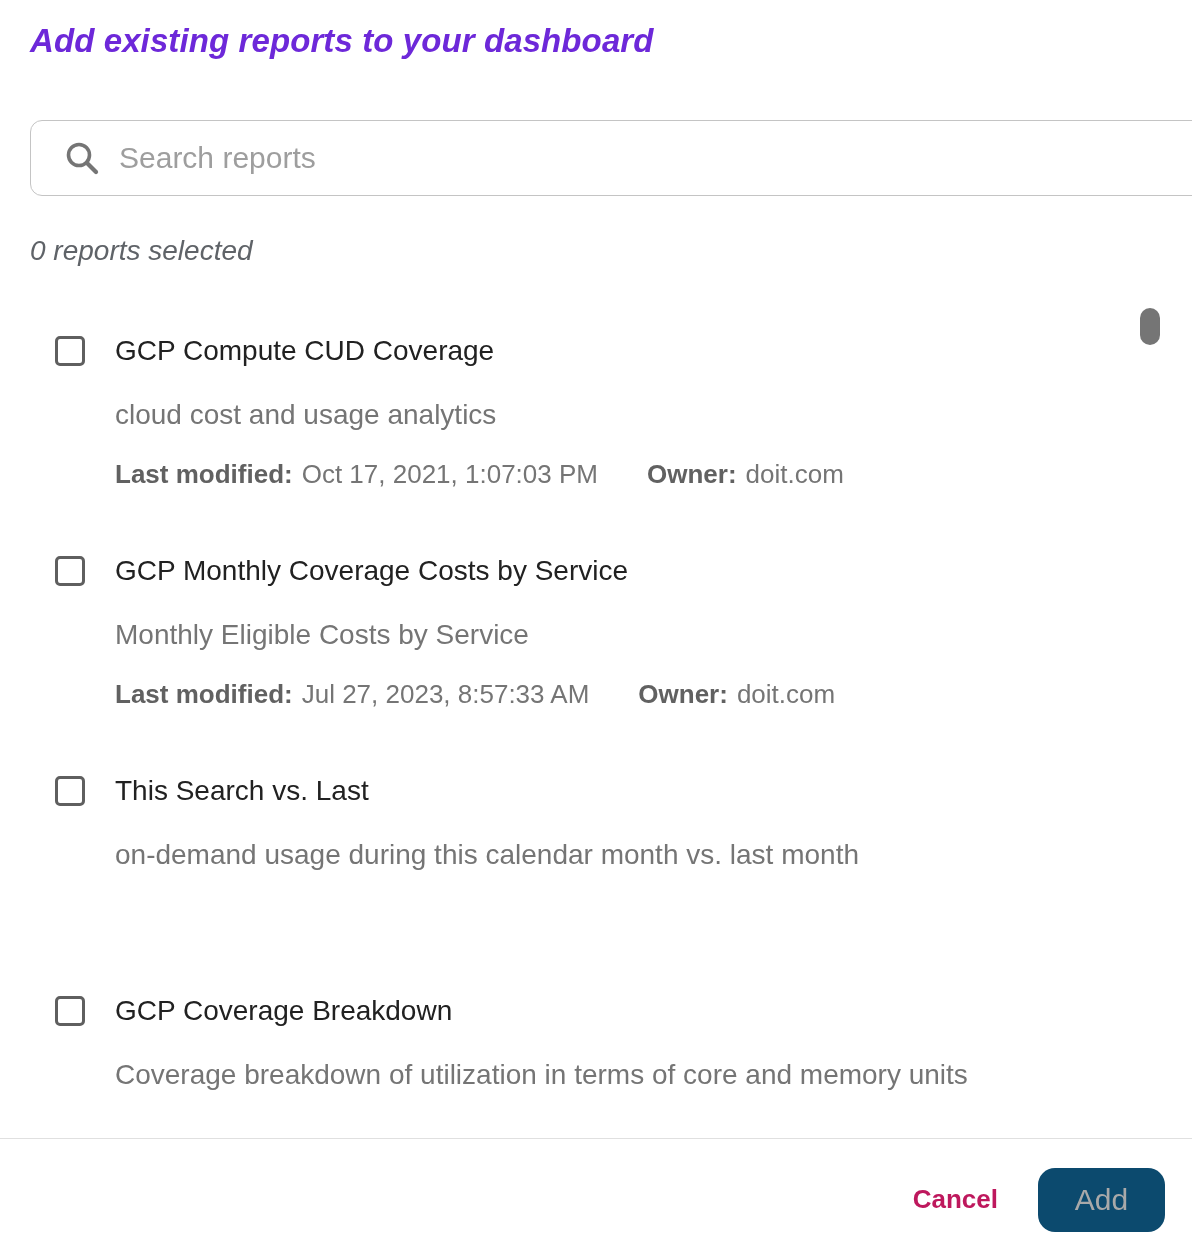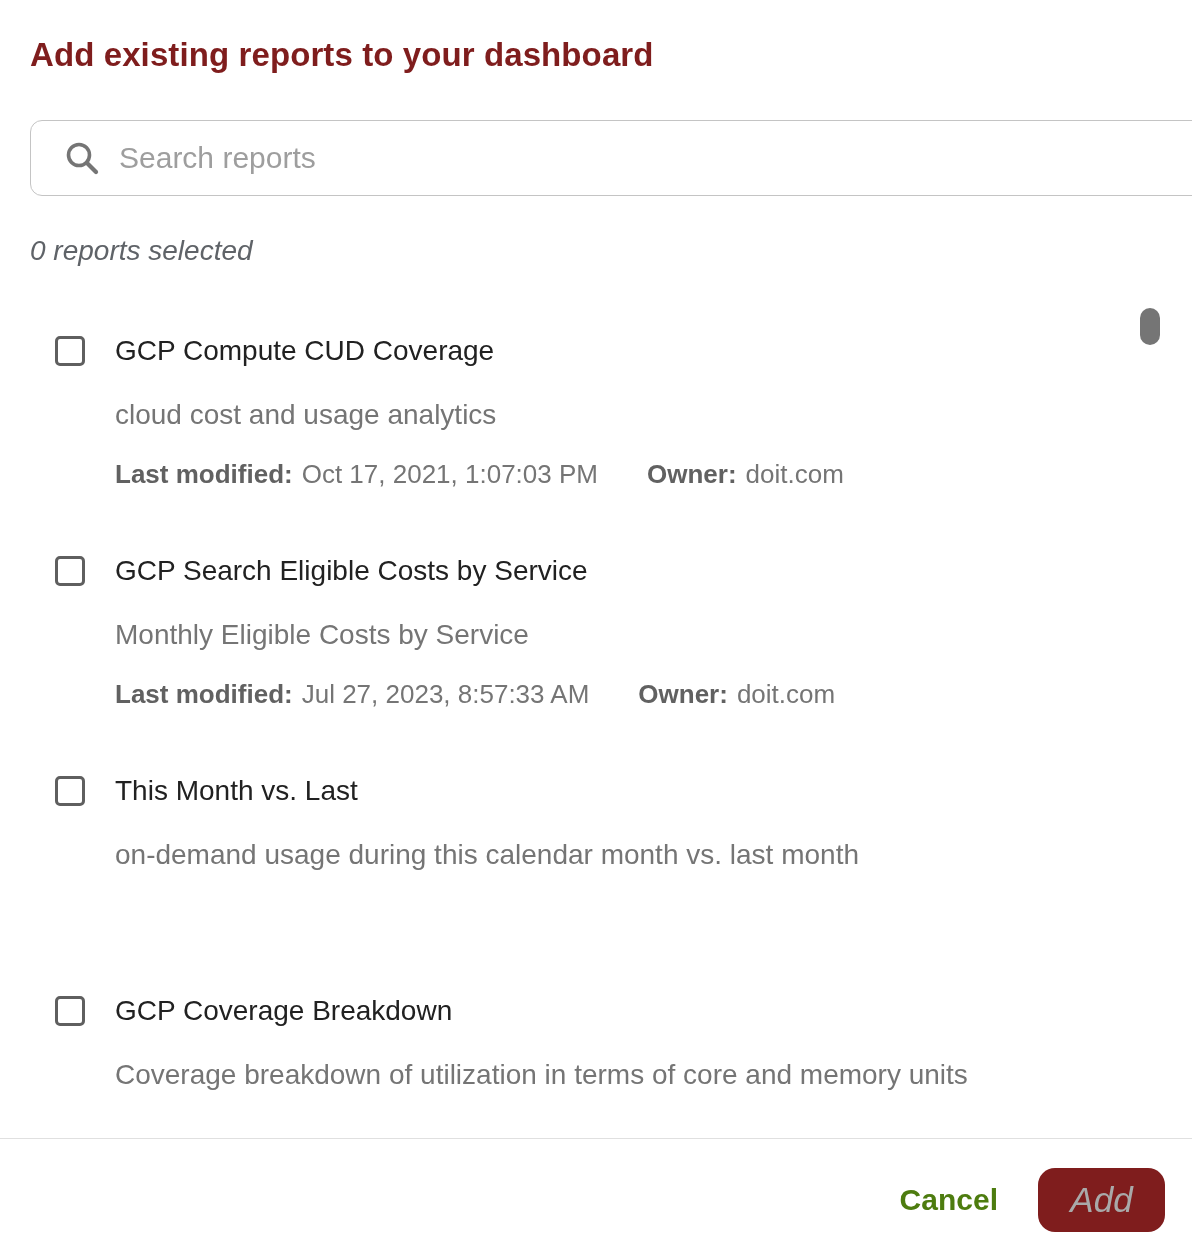--- a/index.html
+++ b/index.html
@@ -6,25 +6,26 @@
   html, body {
     width: 1192px; height: 1260px;
     background: #ffffff;
     font-family: "Liberation Sans", sans-serif;
     position: relative;
     overflow: hidden;
   }
 
   .dialog-title {
     position: absolute;
-    left: 30px; top: 36px;
+    left: 30px; top: 22px;
     font-size: 33px;
     font-weight: 700;
-    color: #7f1d1d;
+    color: #6d28d9;
     letter-spacing: 0.1px;
+    font-style: italic;
   }
 
   .searchbox {
     position: absolute;
     left: 30px; top: 120px;
     width: 1176px; height: 76px;
     border: 1px solid #c4c4c4;
     border-radius: 12px;
     display: flex;
     align-items: center;
@@ -112,37 +113,36 @@
     align-items: center;
     justify-content: flex-end;
     padding-right: 27px;
     gap: 36px;
     background: #ffffff;
   }
   .cancel-button {
     border: none;
     background: none;
     font-family: "Liberation Sans", sans-serif;
-    font-size: 30px;
+    font-size: 26px;
     font-weight: 700;
-    color: #4d7c0f;
+    color: #be185d;
     cursor: pointer;
     padding: 10px 4px;
   }
   .add-button {
     width: 127px; height: 64px;
     border: none;
     border-radius: 17px;
-    background: #7f1d1d;
-    font-family: "Liberation Sans", sans-serif;
-    font-size: 35px;
+    background: #0c4a6e;
+    font-family: "Liberation Sans", sans-serif;
+    font-size: 30px;
     font-weight: 500;
     color: #a9a9a9;
     cursor: default;
-    font-style: italic;
   }
 </style>
 </head>
 <body>
 
 <div>
 
   <h1 class="dialog-title">Add existing reports to your dashboard</h1>
 
   <div class="searchbox">
@@ -164,32 +164,32 @@
       </div>
       <div class="report-desc">cloud cost and usage analytics</div>
       <div class="report-meta">
         <span class="meta-label">Last modified:</span><span class="meta-value">Oct 17, 2021, 1:07:03 PM</span><span class="meta-label owner-label">Owner:</span><span class="meta-value">doit.com</span>
       </div>
     </div>
 
     <div class="report-item">
       <div class="title-row">
         <span class="checkbox"></span>
-        <span class="report-title">GCP Search Eligible Costs by Service</span>
+        <span class="report-title">GCP Monthly Coverage Costs by Service</span>
       </div>
       <div class="report-desc">Monthly Eligible Costs by Service</div>
       <div class="report-meta">
         <span class="meta-label">Last modified:</span><span class="meta-value">Jul 27, 2023, 8:57:33 AM</span><span class="meta-label owner-label">Owner:</span><span class="meta-value">doit.com</span>
       </div>
     </div>
 
     <div class="report-item">
       <div class="title-row">
         <span class="checkbox"></span>
-        <span class="report-title">This Month vs. Last</span>
+        <span class="report-title">This Search vs. Last</span>
       </div>
       <div class="report-desc">on-demand usage during this calendar month vs. last month</div>
     </div>
 
     <div class="report-item">
       <div class="title-row">
         <span class="checkbox"></span>
         <span class="report-title">GCP Coverage Breakdown</span>
       </div>
       <div class="report-desc">Coverage breakdown of utilization in terms of core and memory units</div>

